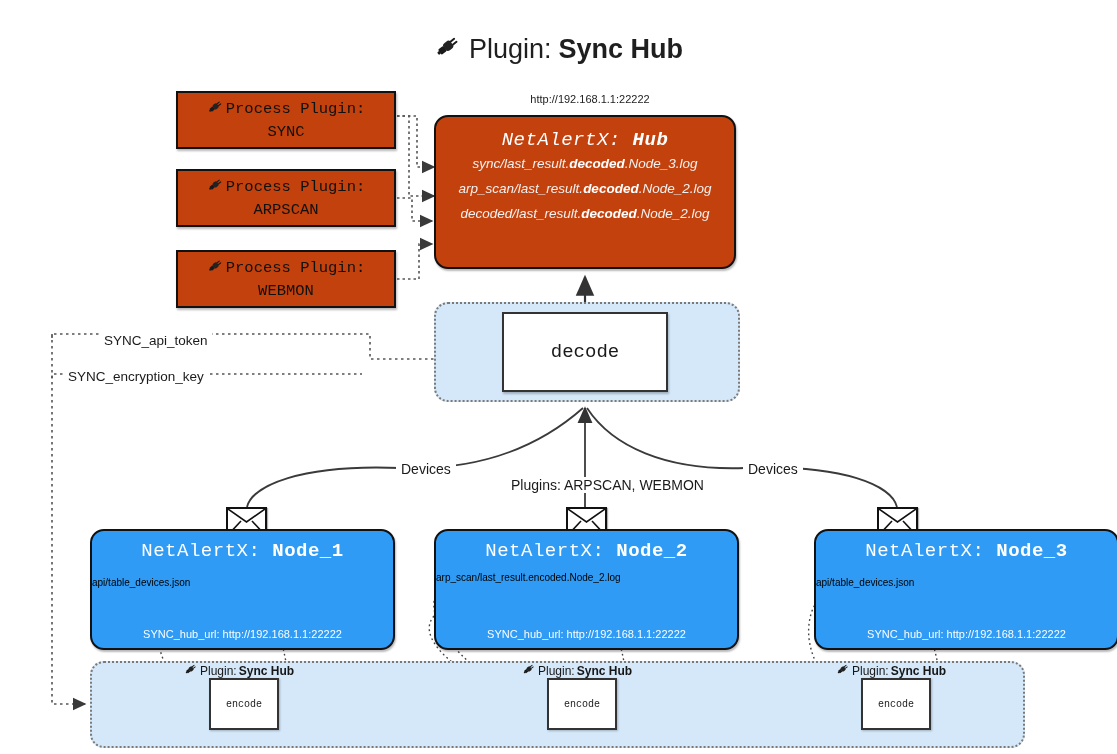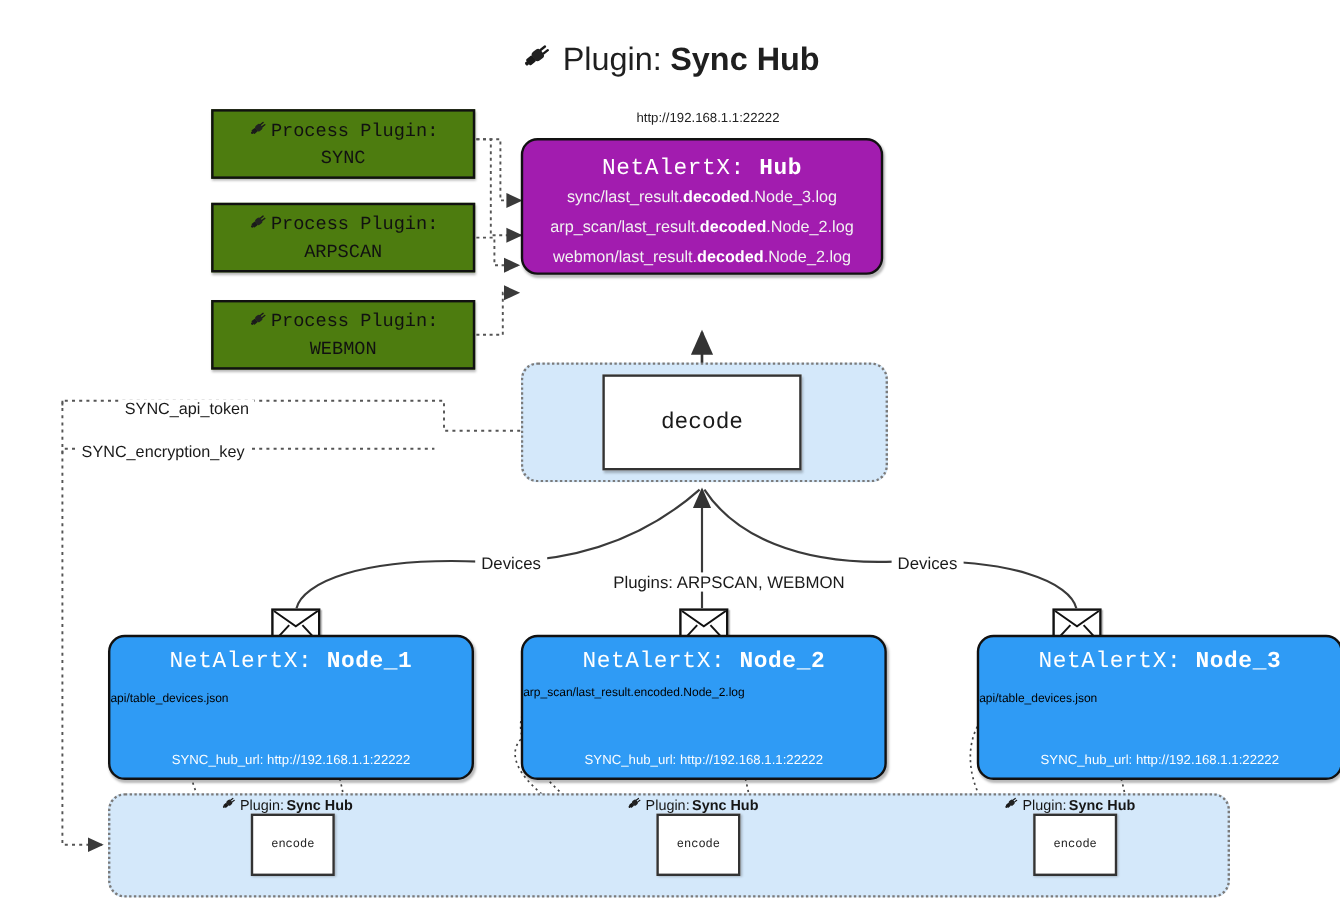--- a/index.html
+++ b/index.html
@@ -13,31 +13,31 @@
   #title{left:0;top:16px;width:1117px;text-align:center;font-size:27px;color:#1f1f1f;
          display:flex;align-items:center;justify-content:center;gap:7px;}
   #title .t-light{font-weight:400;}
   #title .t-bold{font-weight:700;}
   .plug{display:inline-block;vertical-align:middle;}
 
   
   #huburl{left:440px;top:77px;width:300px;text-align:center;font-size:11px;color:#222;}
 
   
-  #hub{left:434px;top:99px;width:302px;height:114px;background:#a21caf;
+  #hub{left:434px;top:99px;width:302px;height:154px;background:#c2410c;
        border:2.5px solid #111;border-radius:14px;color:#fff;
-       box-shadow:1px 2px 2px rgba(0,0,0,.28);}
+       box-shadow:1px 2px 2px rgba(0,0,0,.28);font-style:italic;}
   #hub .hub-title{margin-top:12px;text-align:center;font-family:"Liberation Mono",monospace;
        font-size:19px;letter-spacing:.5px;}
   #hub .hub-title b{font-weight:700;}
   #hub .hub-line{text-align:center;font-size:13.5px;line-height:25px;color:#f2f2f2;white-space:nowrap;}
   #hub .hub-line b{font-weight:700;color:#fff;}
 
   
-  .pbox{width:220px;height:58px;background:#4d7c0f;border:2.5px solid #111;
+  .pbox{width:220px;height:58px;background:#c2410c;border:2.5px solid #111;
         box-shadow:1px 2px 2px rgba(0,0,0,.28);
         font-family:"Liberation Mono",monospace;font-size:15.5px;color:#111;
         display:flex;flex-direction:column;align-items:center;justify-content:center;line-height:21px;}
   .pbox .prow{display:flex;align-items:center;gap:2px;}
   #pbox1{left:176px;top:75px;}
   #pbox2{left:176px;top:153px;}
   #pbox3{left:176px;top:234px;}
 
   
   #decwrap{left:434px;top:286px;width:306px;height:100px;background:#d4e8fa;
@@ -167,21 +167,21 @@
       <span>NetAlertX:</span>
       <b>Hub</b>
     </div>
     <div class="hub-line">
       <span>sync/last_result.</span><b>decoded</b><span>.Node_3.log</span>
     </div>
     <div class="hub-line">
       <span>arp_scan/last_result.</span><b>decoded</b><span>.Node_2.log</span>
     </div>
     <div class="hub-line">
-      <span>webmon/last_result.</span><b>decoded</b><span>.Node_2.log</span>
+      <span>decoded/last_result.</span><b>decoded</b><span>.Node_2.log</span>
     </div>
   </div>
 
   <div class="abs pbox" id="pbox1">
     <div class="prow">
       <span>
         <svg width="17" height="17" viewBox="0 0 24 24">
             <g transform="rotate(-38 12 12)">
           <rect x="3.2" y="9.3" width="5.6" height="5.4" rx="1" fill="#1a1a1a"></rect>
           <rect x="8.4" y="8.1" width="7.6" height="7.8" rx="2.6" fill="#222"></rect>

